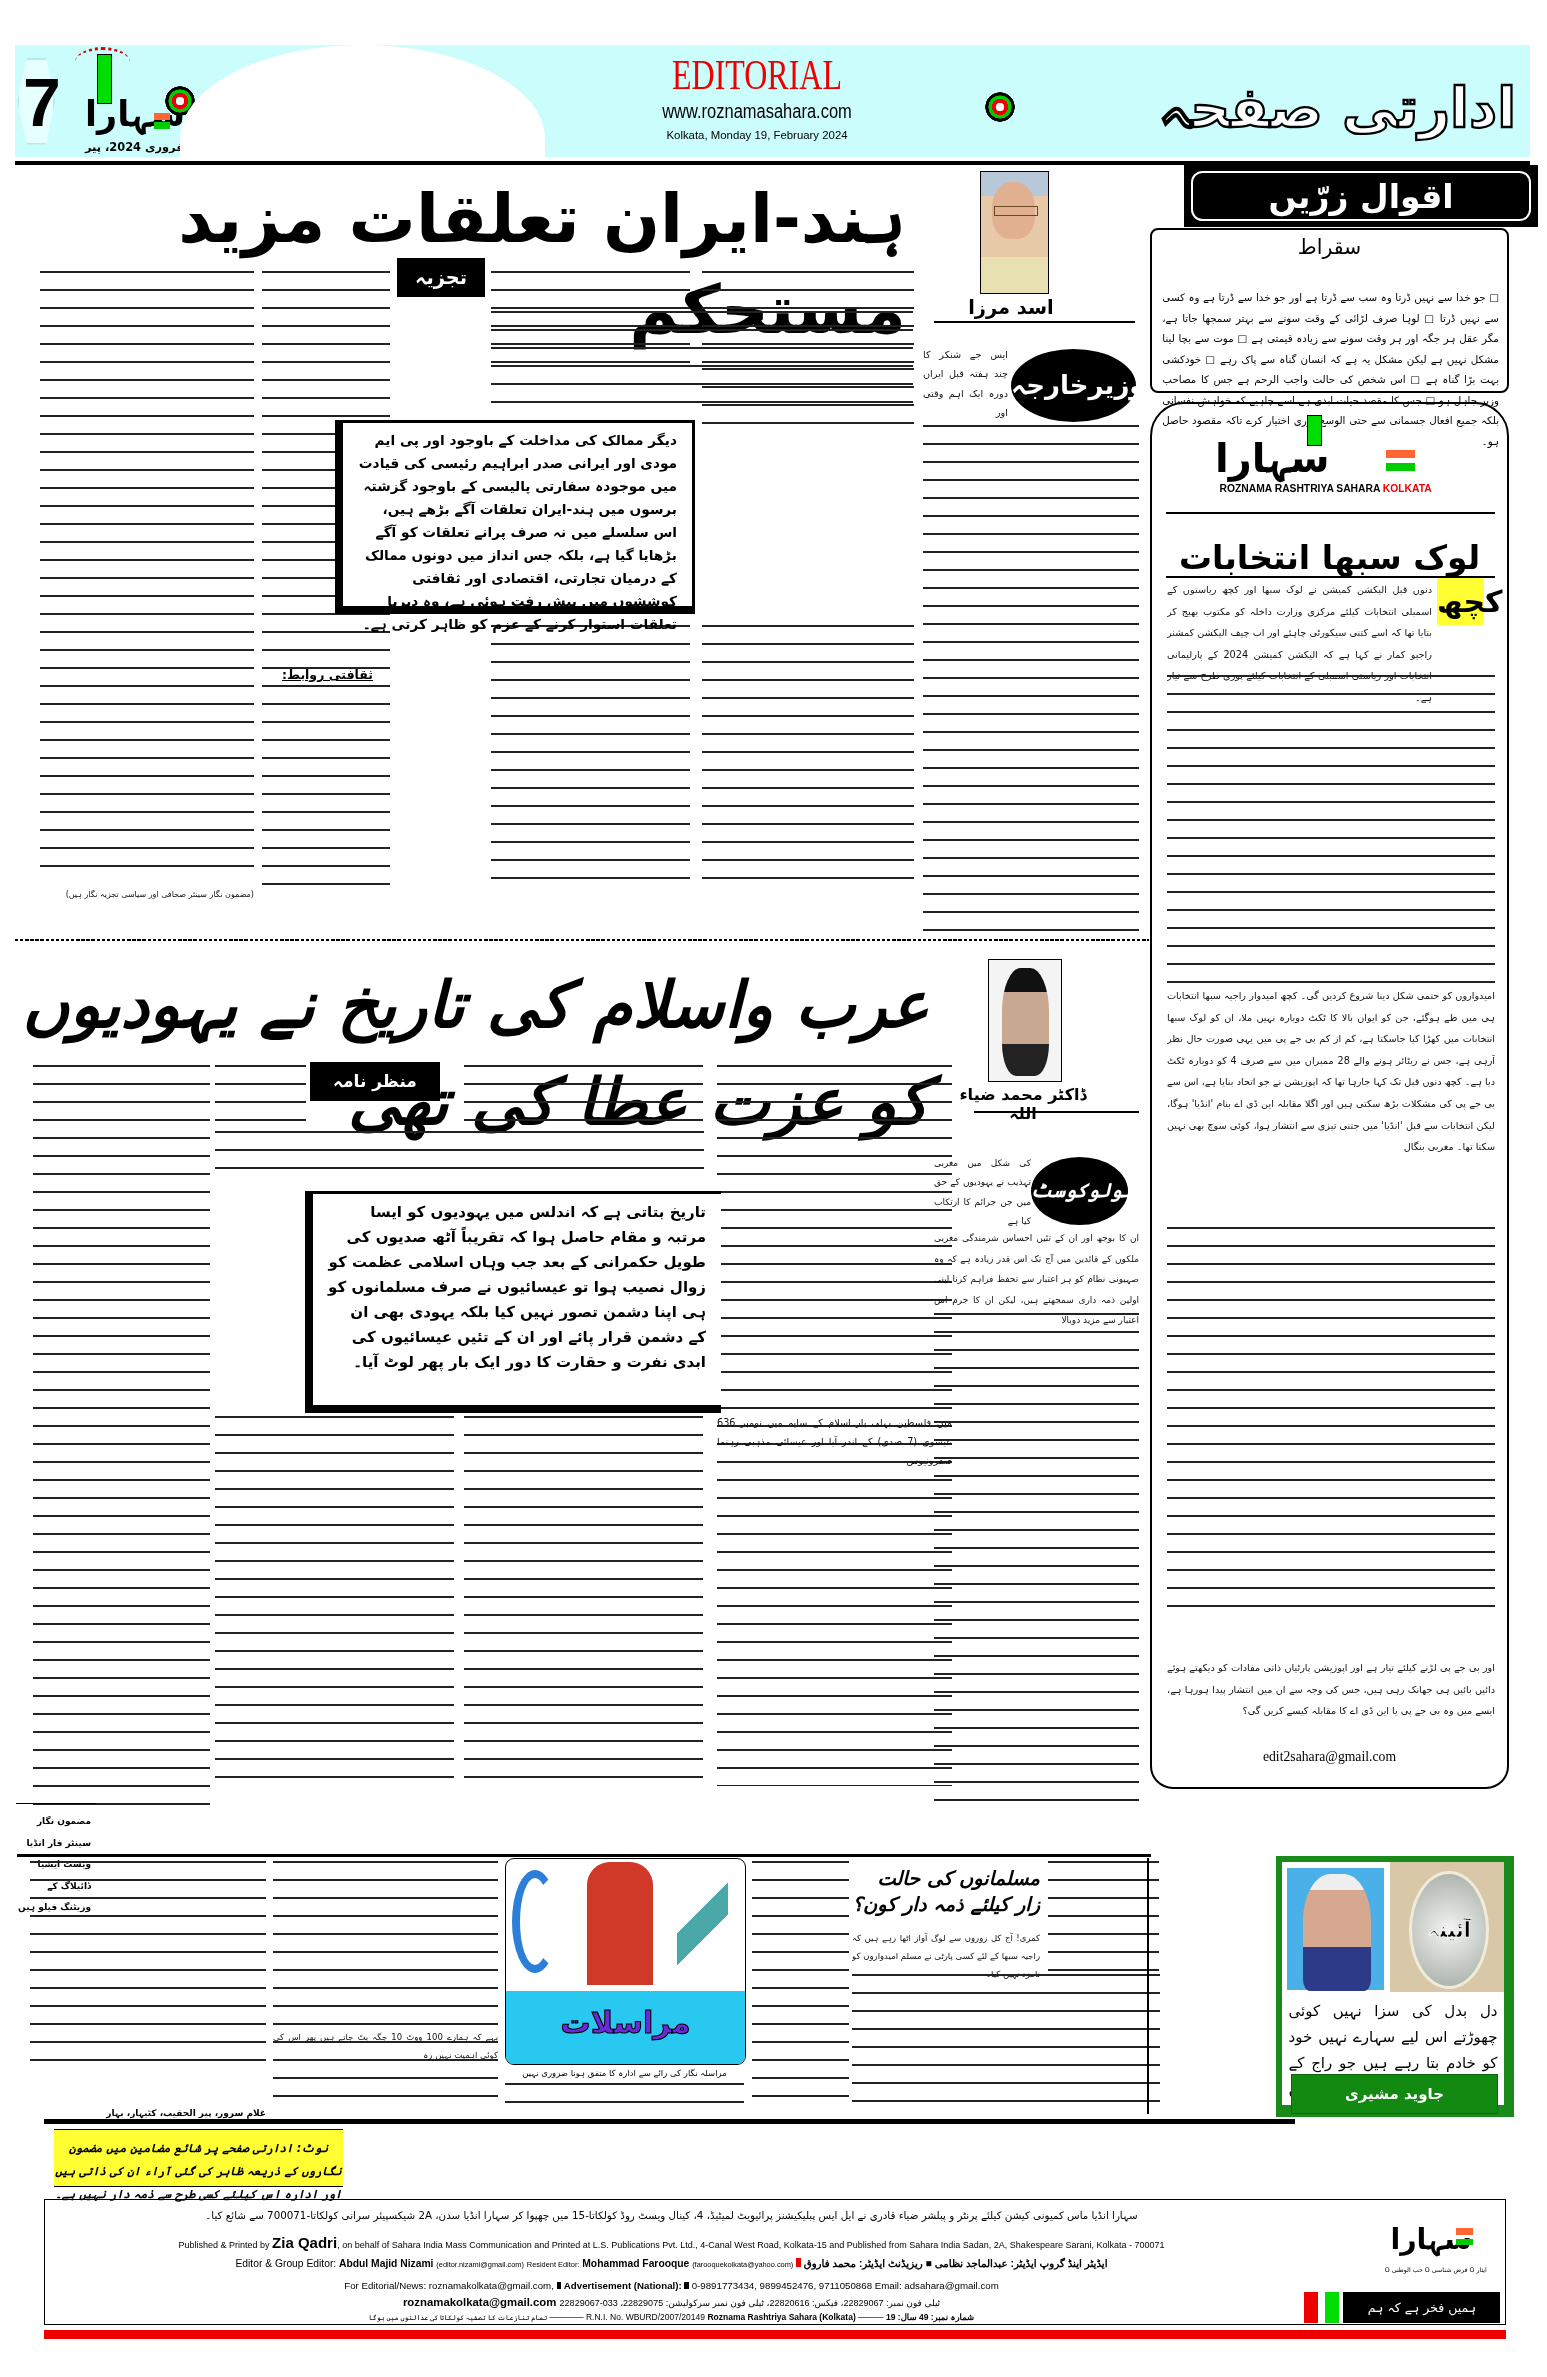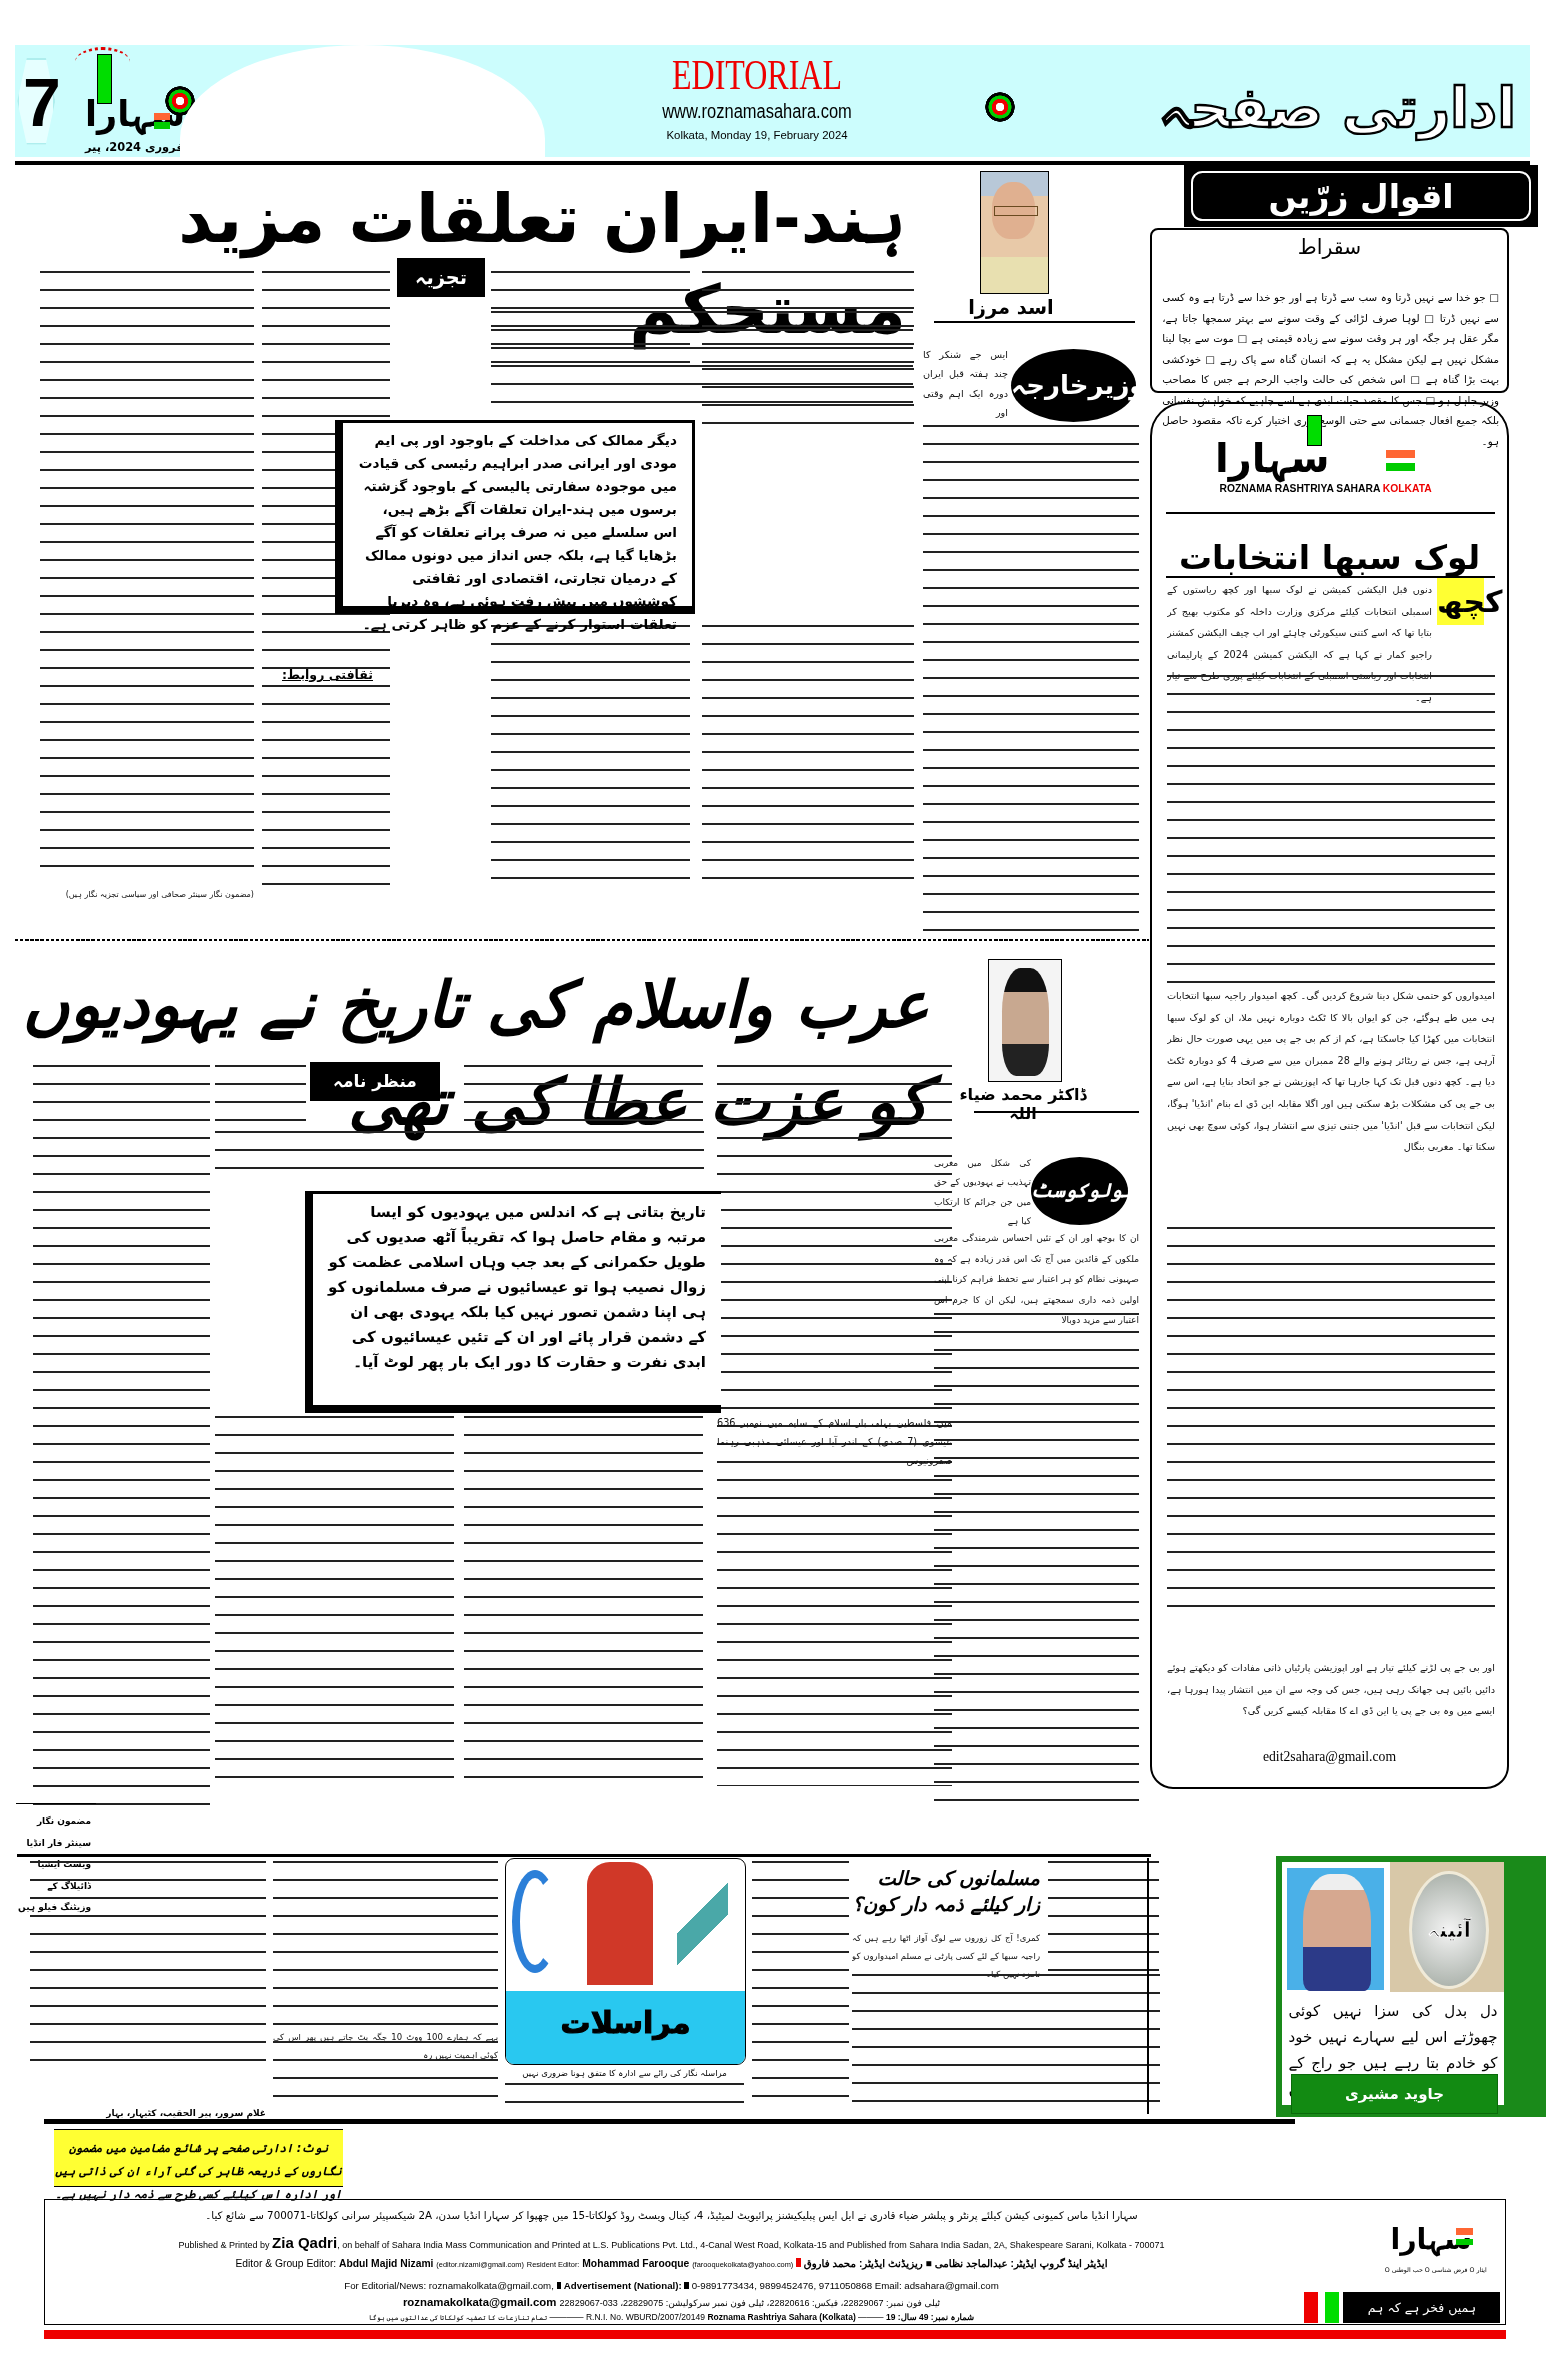--- a/index.html
+++ b/index.html
@@ -65,26 +65,26 @@
   #author2-photo { left:988px; top:959px; width:72px; height:121px; border:0.6px solid #000; background:#f4f4f4; }
   #author2-photo .face { position:absolute; left:12.5px; top:8px; width:47px; height:108px; background:linear-gradient(180deg,#111 0 22%,#c8a890 22% 70%,#222 70% 100%); border-radius:40% 40% 30% 30%; }
   #author2-name { left:946px; top:1085px; width:154px; text-align:center; font-size:16px; font-weight:bold; }
 
   
   #murasilat-img { left:505px; top:1858px; width:239px; height:205px; border:1.7px solid #000; border-radius:9px; overflow:hidden; background:#fff; }
   #murasilat-img .top { position:absolute; left:0; top:0; width:100%; height:131px; }
   #murasilat-img .ie { position:absolute; left:5.7px; top:11.4px; width:46px; height:103px; border-radius:50%; border:8px solid #2b7fd8; border-right-color:transparent; box-sizing:border-box; }
   #murasilat-img .mailbox { position:absolute; left:81px; top:3.4px; width:66px; height:123px; background:#d03828; border-radius:23px 23px 0 0; }
   #murasilat-img .quill { position:absolute; left:171px; top:11.4px; width:51px; height:108px; background:linear-gradient(135deg,transparent 40%,#4aa8a8 40% 60%,transparent 60%); }
-  #murasilat-img .bottom { position:absolute; left:0; top:132px; width:100%; height:73px; background:#29c8f0; color:#000000; -webkit-text-stroke:1.1px #000; font-size:30px; font-weight:bold; text-align:center; line-height:63px; }
+  #murasilat-img .bottom { position:absolute; left:0; top:132px; width:100%; height:73px; background:#29c8f0; color:#6d28d9; -webkit-text-stroke:1.1px #000; font-size:30px; font-weight:bold; text-align:center; line-height:63px; }
   #murasilat-caption { left:505px; top:2068px; width:239px; text-align:center; font-size:8.5px; direction:rtl; }
 
   #hl3 { left:852px; top:1866px; width:188px; font-size:19.4px; font-weight:bold; direction:rtl; text-align:right; line-height:26px; font-style:italic; }
 
-  #aaina-box { left:1276px; top:1856px; width:238px; height:261px; background:#1a8a1a;padding-left:32px; }
+  #aaina-box { left:1276px; top:1856px; width:238px; height:261px; background:#1a8a1a; }
   #aaina-box .inner { position:absolute; left:5.7px; top:5.7px; width:222px; height:243px; background:#fff; }
   #aaina-photo { position:absolute; left:5.7px; top:6.8px; width:97px; height:122px; background:#4ab0e8; }
   #aaina-photo .face { position:absolute; left:16px; top:5.7px; width:68px; height:117px; background:linear-gradient(180deg,#eee 0 14%,#d6a890 14% 62%,#2c3a88 62% 100%); border-radius:40% 40% 10% 10%; }
   #aaina-mirror { position:absolute; left:108px; top:0; width:114px; height:130px; background:#d8c8a8; }
   #aaina-mirror .oval-m { position:absolute; left:19.4px; top:9px; width:74px; height:112px; border-radius:50%; background:radial-gradient(circle,#f4f4f4,#a0a8a0); border:3.4px solid #f0ead8; font-size:20.5px; font-weight:bold; text-align:center; line-height:112px; color:#000; -webkit-text-stroke:0.6px #fff; }
   #aaina-poem { position:absolute; left:6.8px; top:136px; width:209px; font-size:15px; line-height:26px; direction:rtl; text-align:justify; text-align-last:justify; }
   #aaina-poet { left:1291px; top:2074px; width:205px; height:38px; background:#128a12; color:#fff; font-weight:bold; font-size:15px; text-align:center; line-height:38px; border:1.1px solid #0a6a0a; }
 
   #disclaimer { left:54px; top:2129px; width:289px; height:58px; background:#ffff33; border-top:1.1px solid #000; border-bottom:1.1px solid #000; font-size:11.4px; font-weight:bold; direction:rtl; text-align:center; line-height:23px; padding-top:6.8px; box-sizing:border-box; font-style:italic; }
 

